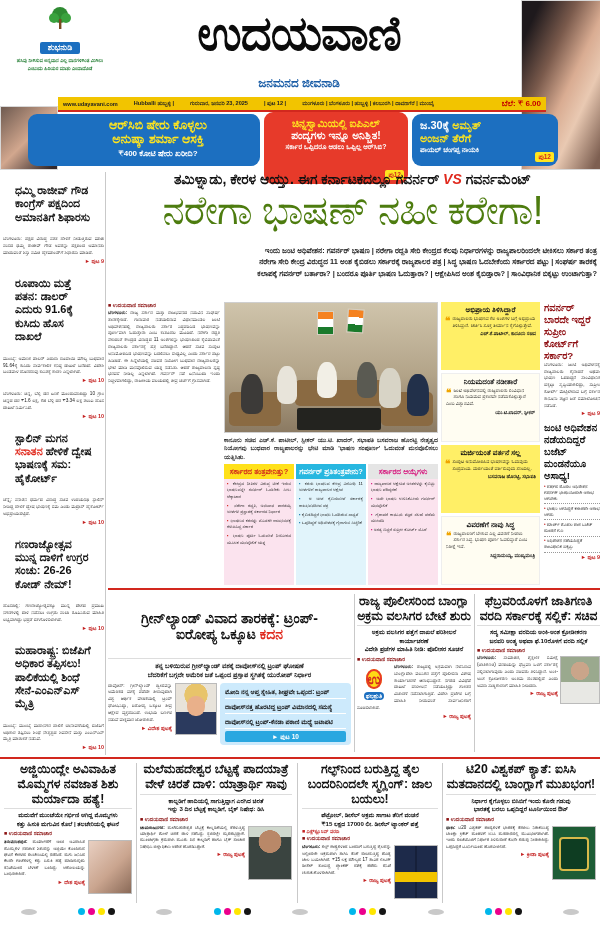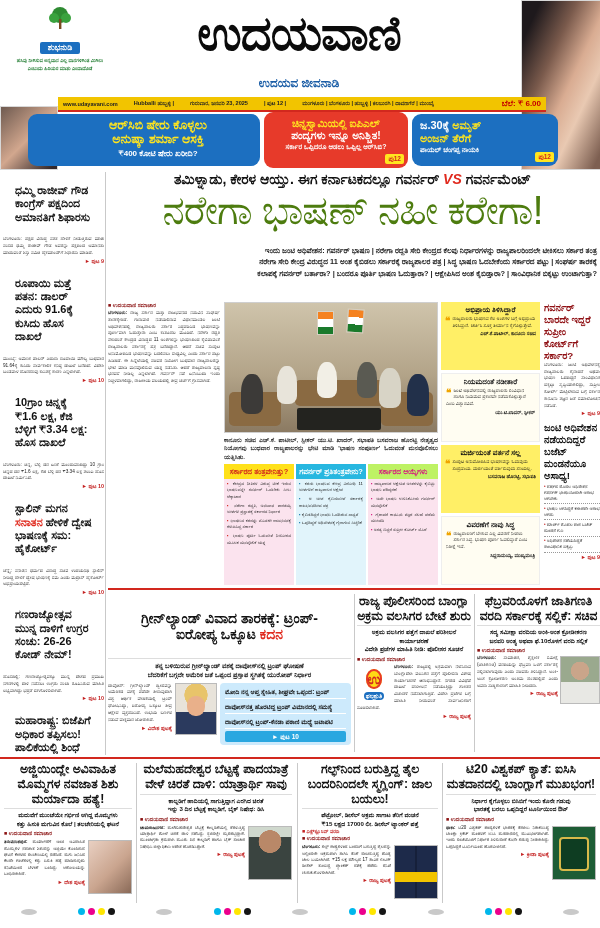--- a/index.html
+++ b/index.html
@@ -18,21 +18,21 @@
   .hp-r{left:521px;top:0;width:79px;height:168px;
         background:linear-gradient(115deg,#1e191c 12%,#7a5a4c 35%,#d9ac92 55%,#e9c9b2 70%,#7d5f51 95%)}
   .hp-l{left:0;top:106px;width:56px;height:62px;
         background:linear-gradient(135deg,#6e5a50,#d2a78e 50%,#32282a 95%)}
   .strip{left:58px;top:97px;width:488px;height:15px;background:#f2c400;border-bottom:2px solid #d2281e;
          display:flex;align-items:center;gap:16px;padding:0 5px;font-size:5.6px;font-weight:bold;color:#222;box-sizing:border-box}
   .strip .price{color:#c40000;font-size:8px;font-weight:900;margin-left:auto;white-space:nowrap}
   
   .promo{position:absolute;border-radius:9px;color:#fff;box-sizing:border-box}
   .p1{left:28px;top:114px;width:232px;height:52px;background:#1c6fc0;padding:4px 6px 0 34px;text-align:center}
-  .p2{left:264px;top:112px;width:144px;height:56px;background:#e73a2a;padding:5px 8px 0;text-align:center}
+  .p2{left:264px;top:112px;width:144px;height:72px;background:#e73a2a;padding:5px 8px 0;text-align:center}
   .p3{left:412px;top:114px;width:146px;height:52px;background:#1c6fc0;padding:5px 8px 12px;text-align:left}
   .pt{color:#ffe51f;font-weight:900;font-size:12.5px;line-height:1.15}
   .p2 .pt{font-size:10.5px}
   .p3 .pt{font-size:11px}
   .pw{color:#fff}
   .ps{color:#fff;font-weight:bold;font-size:8px;margin-top:2px}
   .p2 .ps{font-size:7px}
   .p3 .ps{font-size:7px}
   .pbadge{position:absolute;right:4px;bottom:4px;background:#ffe51f;color:#d2281e;font-weight:900;
           font-size:6.5px;padding:1px 3px;border-radius:2px}
@@ -63,21 +63,21 @@
   .sofa{position:absolute;background:#8a6a42;border-radius:5px}
   .person{position:absolute;background:#3c3a38;border-radius:45% 45% 8px 8px}
   .ptable{position:absolute;background:#23231f;border-radius:2px}
   .caption{left:224px;top:436px;width:214px;font-size:6.2px;font-weight:bold;color:#333;
            text-align:justify;line-height:1.35}
   .explainer{left:224px;top:464px;width:214px;height:121px;display:flex;gap:2px}
   .excol{flex:1;display:flex;flex-direction:column;overflow:hidden}
   .exhead{font-size:7.4px;font-weight:900;text-align:center;padding:3px 1px}
   .ex1 .exhead{background:#ffe11a;color:#d2281e}
   .ex2 .exhead{background:#27b7e0;color:#fff}
-  .ex3 .exhead{background:#bef264;color:#d6187e}
+  .ex3 .exhead{background:#e5e5e5;color:#d6187e}
   .exbody{flex:1;font-size:4.4px;line-height:1.45;padding:2px 3px;text-align:justify}
   .ex1 .exbody,.ex3 .exbody{background:#fbe3ee}
   .ex2 .exbody{background:#e1f4fb}
   .exbody div{margin-bottom:2.5px}
   .ex1 .exbody div::before{content:"▪ ";color:#d2281e}
   .ex2 .exbody div::before{content:"▪ ";color:#1a7fb0}
   .ex3 .exbody div::before{content:"▪ ";color:#d6187e}
   
   .qcol{left:441px;top:302px;width:99px;height:283px;display:flex;flex-direction:column;gap:3px}
   .qbox{flex:1;padding:3px 4px;font-size:4.8px;line-height:1.4;box-sizing:border-box;overflow:hidden}
@@ -162,21 +162,21 @@
           <circle cx="7" cy="12" r="5" fill="#3aa23e"></circle>
           <circle cx="19" cy="12" r="5" fill="#3aa23e"></circle>
           <rect x="12" y="13" width="2.4" height="10" fill="#7a4a21"></rect>
         </svg>
     </span><br>
     <span class="logo-label">ಶುಭನುಡಿ</span>
     <div class="logo-quote">ಹಸಿವು ನೀಗಿಸುವ ಅನ್ನದಾನ ಎಲ್ಲ ದಾನಗಳಿಗಿಂತ ಮಿಗಿಲು ಎಂಬುದು ಹಿರಿಯರ ಮಾತು ಎಂದಾದೊಡೆ</div>
   </div>
 
   <div class="ab masthead">ಉದಯವಾಣಿ</div>
-  <div class="ab tagline">ಉದಯವ ಜೀವನಾಡಿ</div>
+  <div class="ab tagline">ಜನಮನದ ಜೀವನಾಡಿ</div>
   <div class="ab hphoto hp-r"></div>
   <div class="ab hphoto hp-l"></div>
 
   <div class="ab strip">
     <span>www.udayavani.com</span>
     <span>Hubballi ಹುಬ್ಬಳ್ಳಿ |</span>
     <span>ಗುರುವಾರ, ಜನವರಿ 23, 2025</span>
     <span>| ಪುಟ 12 |</span>
     <span>ಮಂಗಳೂರು | ಬೆಂಗಳೂರು | ಹುಬ್ಬಳ್ಳಿ | ಕಲಬುರಗಿ | ದಾವಣಗೆರೆ | ಮುಂಬೈ</span>
     <span class="price">ಬೆಲೆ: ₹ 6.00</span>
@@ -215,21 +215,20 @@
       <h3><span>ಧಮ್ಮಿ ರಾಜೀವ್ ಗೌಡ ಕಾಂಗ್ರೆಸ್ ಪಕ್ಷದಿಂದ ಅಮಾನತಿಗೆ ಶಿಫಾರಸು</span><span class="red"></span><span></span></h3>
       <div class="body">ಬೆಂಗಳೂರು: ಪಕ್ಷದ ವಿರುದ್ಧ ಸತತ ಹೇಳಿಕೆ ನೀಡುತ್ತಿರುವ ಮಾಜಿ ಸಂಸದ ಧಮ್ಮಿ ರಾಜೀವ್ ಗೌಡ ಅವರನ್ನು ಪಕ್ಷದಿಂದ ಅಮಾನತು ಮಾಡುವಂತೆ ಶಿಸ್ತು ಸಮಿತಿ ಹೈಕಮಾಂಡ್‌ಗೆ ಶಿಫಾರಸು ಮಾಡಿದೆ.</div>
       <div class="more">► ಪುಟ 9</div>
     </div>
     <div class="rail-item">
       <h3><span>ರೂಪಾಯಿ ಮತ್ತೆ ಪತನ: ಡಾಲರ್ ಎದುರು 91.6ಕ್ಕೆ ಕುಸಿದು ಹೊಸ ದಾಖಲೆ</span><span class="red"></span><span></span></h3>
       <div class="body">ಮುಂಬೈ: ಅಮೆರಿಕ ಡಾಲರ್ ಎದುರು ರೂಪಾಯಿ ಮೌಲ್ಯ ಬುಧವಾರ 91.64ಕ್ಕೆ ಕುಸಿದು ಸಾರ್ವಕಾಲಿಕ ಕನಿಷ್ಠ ದಾಖಲೆ ಬರೆದಿದೆ. ವಿದೇಶಿ ಬಂಡವಾಳ ಹೊರಹರಿವು ಕುಸಿತಕ್ಕೆ ಕಾರಣ ಎನ್ನಲಾಗಿದೆ.</div>
       <div class="more">► ಪುಟ 10</div>
     </div>
     <div class="rail-item">
-      <h3><span>10ಗ್ರಾಂ ಚಿನ್ನಕ್ಕೆ ₹1.6 ಲಕ್ಷ, ಕೆಜಿ ಬೆಳ್ಳಿಗೆ ₹3.34 ಲಕ್ಷ: ಹೊಸ ದಾಖಲೆ</span><span class="red"></span><span></span></h3>
       <div class="body">ಬೆಂಗಳೂರು: ಚಿನ್ನ, ಬೆಳ್ಳಿ ದರ ಏರಿಕೆ ಮುಂದುವರಿದಿದ್ದು 10 ಗ್ರಾಂ ಚಿನ್ನದ ದರ ₹1.6 ಲಕ್ಷ, ಕೆಜಿ ಬೆಳ್ಳಿ ದರ ₹3.34 ಲಕ್ಷ ತಲುಪಿ ಹೊಸ ದಾಖಲೆ ನಿರ್ಮಿಸಿದೆ.</div>
       <div class="more">► ಪುಟ 10</div>
     </div>
     <div class="rail-item">
       <h3><span>ಸ್ಟಾಲಿನ್ ಮಗನ </span><span class="red">ಸನಾತನ</span><span> ಹೇಳಿಕೆ ದ್ವೇಷ ಭಾಷಣಕ್ಕೆ ಸಮ: ಹೈಕೋರ್ಟ್</span></h3>
       <div class="body">ಚೆನ್ನೈ: ಸನಾತನ ಧರ್ಮದ ವಿರುದ್ಧ ಸಚಿವ ಉದಯನಿಧಿ ಸ್ಟಾಲಿನ್ ನೀಡಿದ್ದ ಹೇಳಿಕೆ ದ್ವೇಷ ಭಾಷಣಕ್ಕೆ ಸಮ ಎಂದು ಮದ್ರಾಸ್ ಹೈಕೋರ್ಟ್ ಅಭಿಪ್ರಾಯಪಟ್ಟಿದೆ.</div>
       <div class="more">► ಪುಟ 10</div>
     </div>
     <div class="rail-item">
       <h3><span>ಗಣರಾಜ್ಯೋತ್ಸವ ಮುನ್ನ ದಾಳಿಗೆ ಉಗ್ರರ ಸಂಚು: 26-26 ಕೋಡ್ ನೇಮ್!</span><span class="red"></span><span></span></h3>

